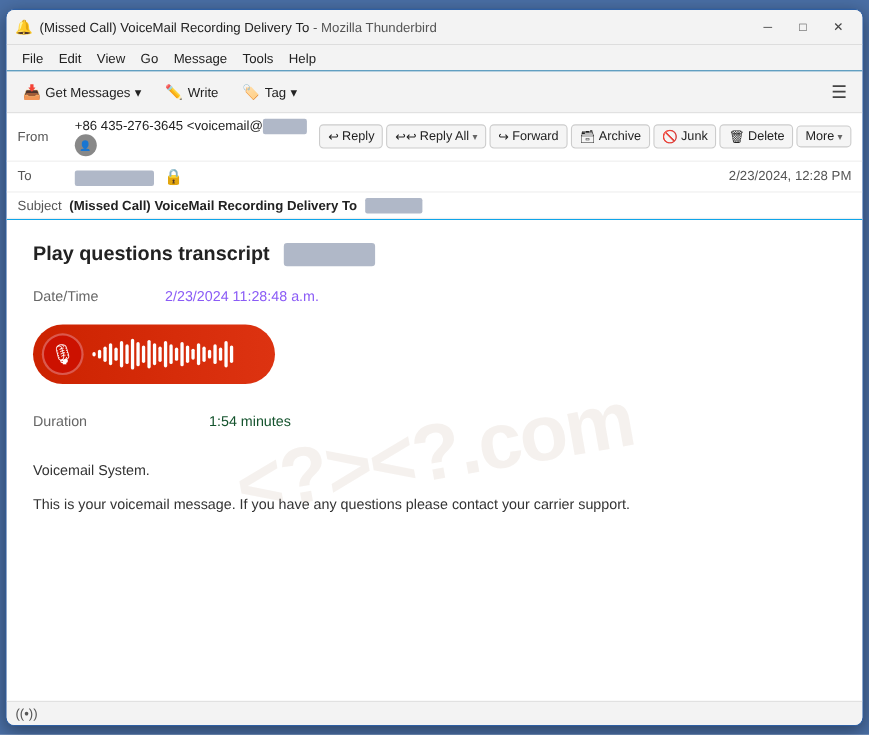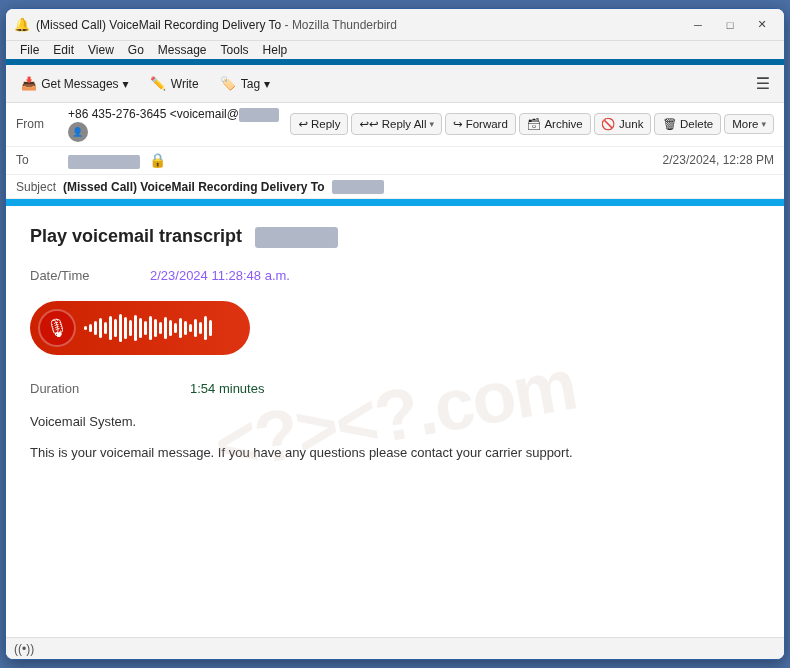--- a/index.html
+++ b/index.html
@@ -67,21 +67,21 @@
     }
 
     
     .menu-bar {
       height: 24px;
       background: #f3f3f3;
       display: flex;
       align-items: center;
       padding: 0 8px;
       gap: 2px;
-      border-bottom: 6px solid #0369a1;
+      border-bottom: 1px solid #0369a1;
       flex-shrink: 0;
     }
     .menu-item {
       padding: 2px 6px;
       font-size: 12px;
       color: #222;
       cursor: pointer;
       border-radius: 3px;
     }
 
@@ -117,21 +117,21 @@
       background: transparent;
       border: none;
       cursor: pointer;
       font-size: 16px;
       color: #444;
     }
 
     
     .email-header {
       background: white;
-      border-bottom: 7px solid #0ea5e9;
+      border-bottom: 1px solid #0ea5e9;
       padding: 0;
       flex-shrink: 0;
     }
     .header-row {
       display: flex;
       align-items: center;
       padding: 4px 10px;
       border-bottom: 1px solid #eee;
       min-height: 28px;
     }
@@ -309,21 +309,21 @@
       font-size: 13px;
     }
     .detail-label {
       color: #666;
       min-width: 120px;
     }
     .detail-value {
       color: #14532d;
     }
     .body-text {
-      margin-top: 16px;
+      margin-top: 28px;
       font-size: 13px;
       color: #333;
       line-height: 1.6;
     }
     .body-text p { margin-bottom: 10px; }
 
     
     .status-bar {
       height: 22px;
       background: #f3f3f3;
@@ -441,21 +441,21 @@
     </div>
   </div>
 
   <div class="email-body">
 
     <div class="watermark">
       &lt;?&gt;&lt;?.com
     </div>
 
     <div class="email-title">
-      <span>Play voicemail transcript</span>
+      <span>Play questions transcript</span>
       <span class="blur-text">................</span>
     </div>
 
     <div class="info-row">
       <span class="info-label">Date/Time</span>
       <span class="info-value">2/23/2024 11:28:48 a.m.</span>
     </div>
 
     <div class="voice-player">
       <div class="mic-btn">

